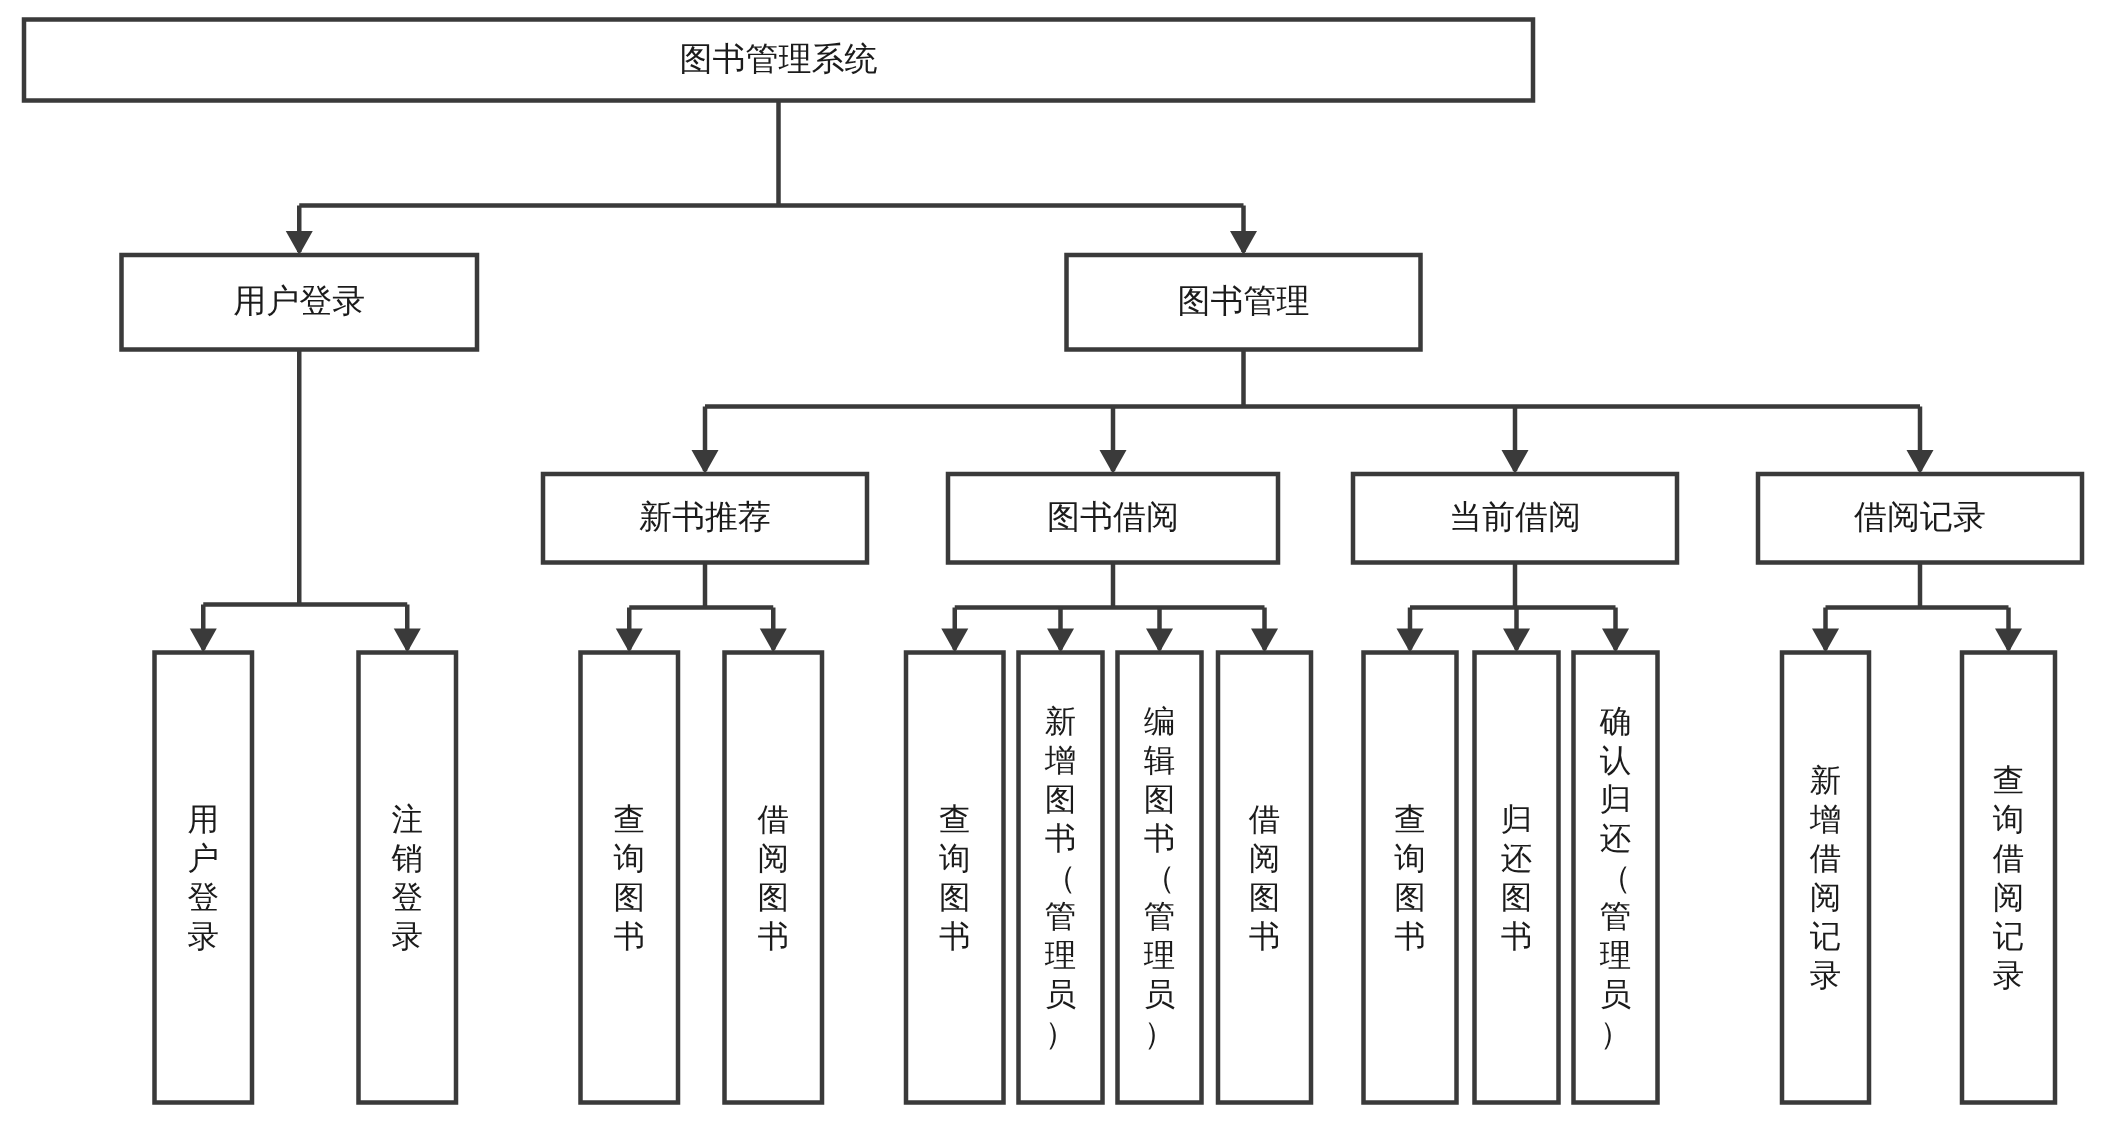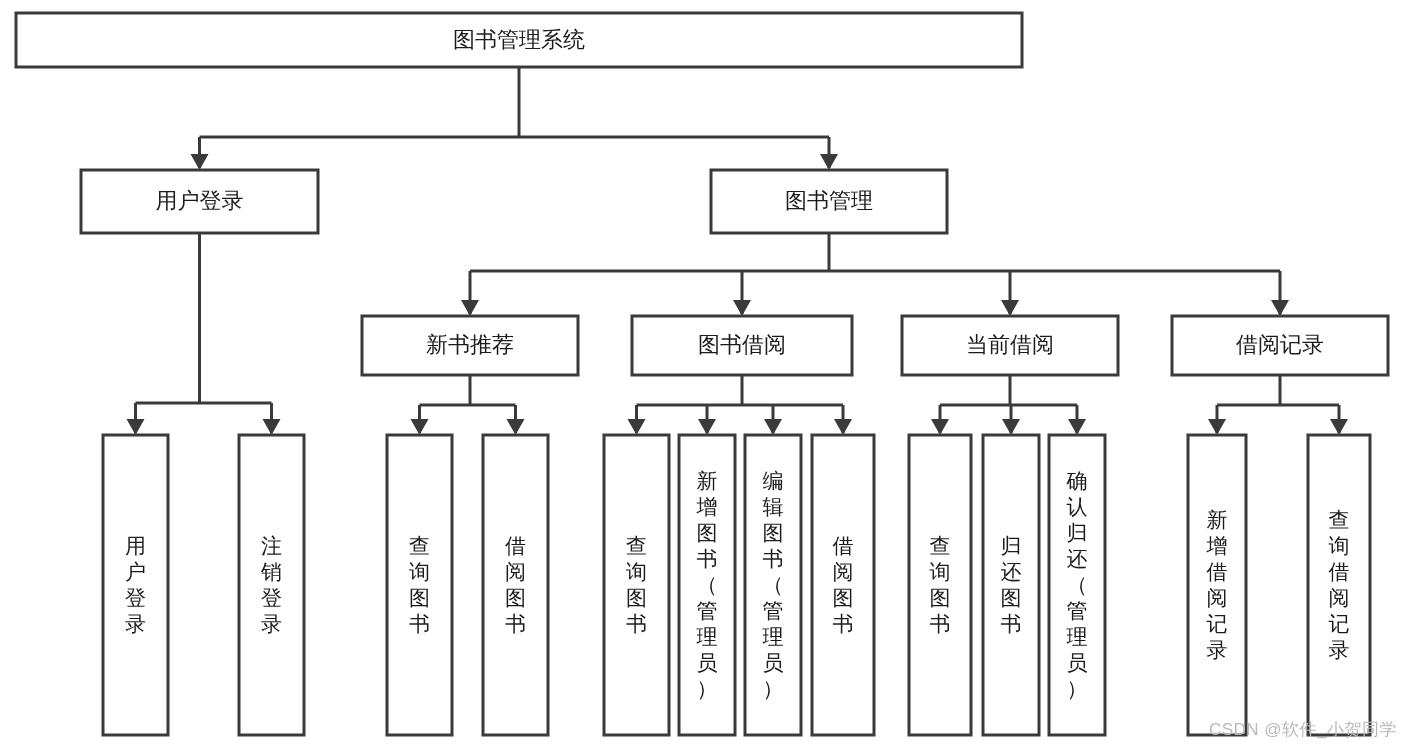--- a/index.html
+++ b/index.html
@@ -161,14 +161,13 @@
         <rect x="983" y="435" width="56" height="300" class="node-box"></rect>
         <text x="1011" y="553" class="node-label-v"><tspan x="1011" dy="0">归</tspan><tspan x="1011" dy="26">还</tspan><tspan x="1011" dy="26">图</tspan><tspan x="1011" dy="26">书</tspan></text>
         <rect x="1049" y="435" width="56" height="300" class="node-box"></rect>
         <text x="1077" y="488" class="node-label-v"><tspan x="1077" dy="0">确</tspan><tspan x="1077" dy="26">认</tspan><tspan x="1077" dy="26">归</tspan><tspan x="1077" dy="26">还</tspan><tspan x="1077" dy="26">（</tspan><tspan x="1077" dy="26">管</tspan><tspan x="1077" dy="26">理</tspan><tspan x="1077" dy="26">员</tspan><tspan x="1077" dy="26">）</tspan></text>
         <rect x="1188" y="435" width="58" height="300" class="node-box"></rect>
         <text x="1217" y="527" class="node-label-v"><tspan x="1217" dy="0">新</tspan><tspan x="1217" dy="26">增</tspan><tspan x="1217" dy="26">借</tspan><tspan x="1217" dy="26">阅</tspan><tspan x="1217" dy="26">记</tspan><tspan x="1217" dy="26">录</tspan></text>
         <rect x="1308" y="435" width="62" height="300" class="node-box"></rect>
         <text x="1339" y="527" class="node-label-v"><tspan x="1339" dy="0">查</tspan><tspan x="1339" dy="26">询</tspan><tspan x="1339" dy="26">借</tspan><tspan x="1339" dy="26">阅</tspan><tspan x="1339" dy="26">记</tspan><tspan x="1339" dy="26">录</tspan></text>
       </g>
   </svg>
-  <div class="watermark-text">CSDN @软件_小贺同学</div>
 </div>
 
 </body></html>

